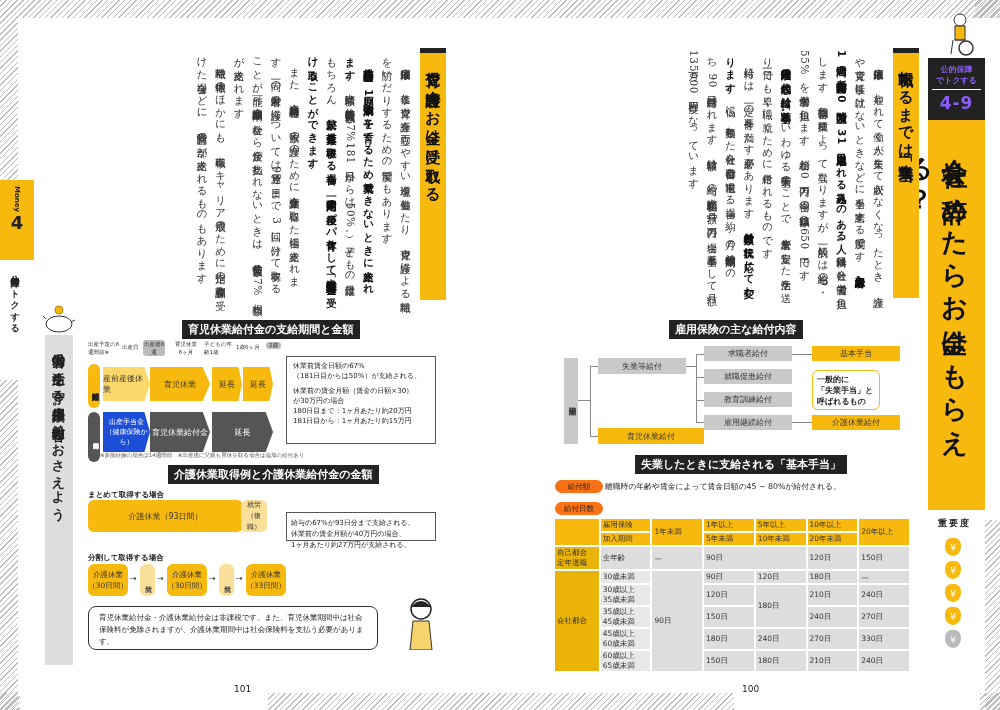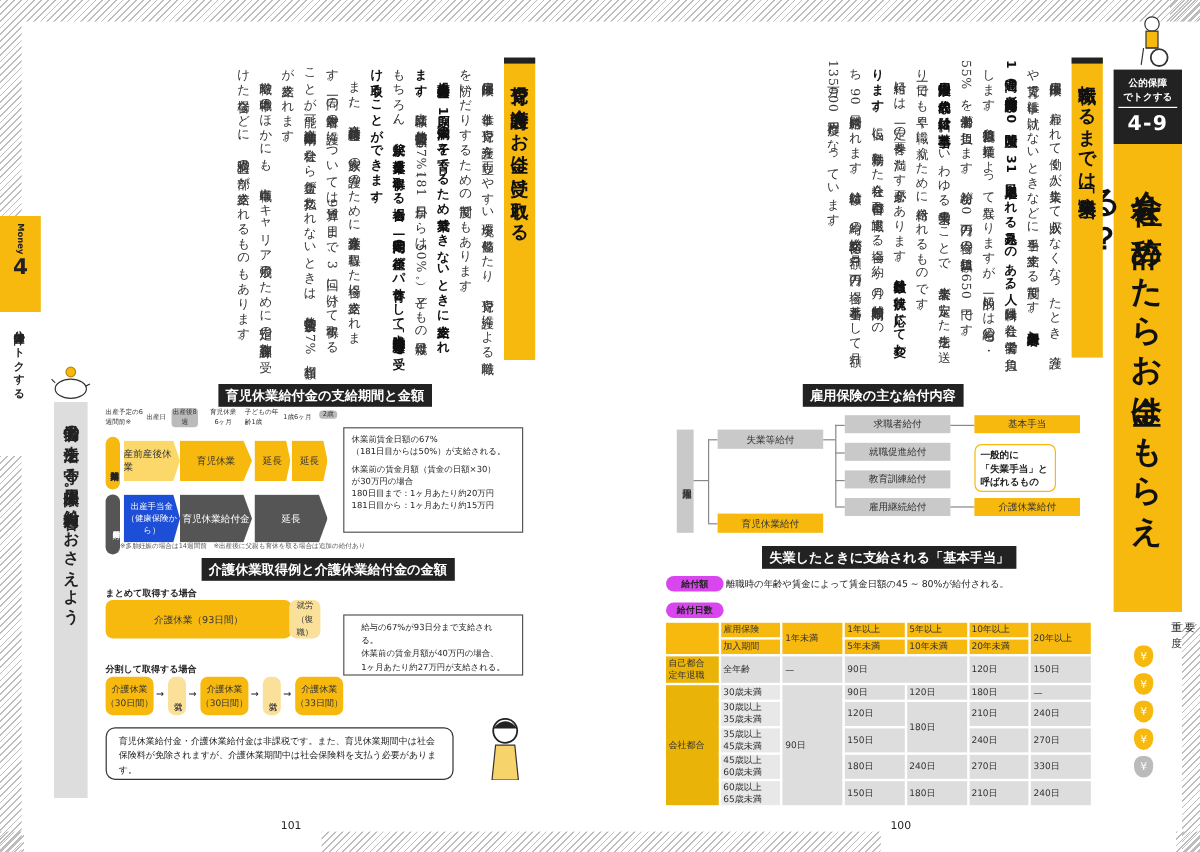--- a/index.html
+++ b/index.html
@@ -16,57 +16,57 @@
 .gbox{position:absolute;background:#c9c9c9;color:#333;font-size:8px;display:flex;align-items:center;justify-content:center}
 .ybox{position:absolute;background:#f7b90e;color:#333;font-size:8px;display:flex;align-items:center;justify-content:center}
 .line{position:absolute;background:#888}
 table.ui{position:absolute;border-collapse:collapse;font-size:7.5px;color:#333}
 table.ui td{border:2px solid #fff;padding:0 2px;height:14px}
 .th{background:#f7b90e}
 .thl{background:#eab308}
 .gc{background:#ddd}
 .lc{background:#e8e8e8}
 .arrow{position:absolute;height:34px;display:flex;align-items:center;justify-content:center;font-size:8px;color:#333;clip-path:polygon(0 0,88% 0,100% 50%,88% 100%,0 100%)}
-.pill{position:absolute;background:#d946ef;border-radius:9px;font-size:7.5px;font-weight:bold;display:flex;align-items:center;justify-content:center}
+.pill{position:absolute;background:#f97316;border-radius:9px;font-size:7.5px;font-weight:normal;display:flex;align-items:center;justify-content:center}
 .rb{position:absolute;border-radius:6px;display:flex;align-items:center;justify-content:center;text-align:center;font-size:8px;color:#333;line-height:11px}
 </style>
 </head>
 <body>
 
 <div class="hatch" style="left:0;top:0;width:1000px;height:18px"></div>
 <div class="hatch" style="left:0;top:692px;width:1000px;height:18px;background:#fff"></div>
 <div class="hatch" style="left:268px;top:693px;width:466px;height:17px"></div>
 <div class="hatch" style="left:0;top:693px;width:20px;height:17px"></div>
 <div class="hatch" style="left:980px;top:693px;width:20px;height:17px"></div>
 <div class="hatch" style="left:0;top:0;width:18px;height:180px"></div>
 <div class="hatch" style="left:0;top:380px;width:18px;height:330px"></div>
 <div class="hatch" style="left:985px;top:520px;width:15px;height:190px"></div>
 <div class="hatch" style="left:975px;top:0;width:25px;height:18px"></div>
 
-<div class="abs" style="left:928px;top:58px;width:57px;height:62px;background:#222;color:#ffffff;text-align:center">
+<div class="abs" style="left:928px;top:58px;width:57px;height:62px;background:#222;color:#8b5cf6;text-align:center">
   <div style="font-size:8px;font-weight:bold;margin-top:6px">公的保障</div>
   <div style="font-size:8px;font-weight:bold">でトクする</div>
   <div style="height:1px;background:#fff;margin:3px 4px"></div>
   <div style="font-size:17px;font-weight:bold;letter-spacing:1px">4-9</div>
 </div>
 
 <div class="abs" style="left:945px;top:12px;width:30px;height:45px">
   <svg width="30" height="45" viewBox="0 0 30 45">
       <circle cx="15" cy="8" r="6" fill="#fff" stroke="#333"></circle>
       <rect x="10" y="14" width="10" height="14" fill="#f7b90e" stroke="#333"></rect>
       <circle cx="21" cy="36" r="7" fill="none" stroke="#333" stroke-width="1.5"></circle>
       <path d="M8 28 L6 42 M10 28 L20 28" stroke="#333" fill="none"></path>
     </svg>
 </div>
 
 <div class="abs vt" style="left:928px;top:120px;width:57px;height:390px;background:#f7b90e;font-size:26px;font-weight:bold;color:#111;padding:18px 12px;letter-spacing:3px">
   <span>会社を辞めたらお金はもらえる？</span>
 </div>
 
-<div class="abs" style="left:976px;top:517px;font-size:9px;font-weight:normal;letter-spacing:2px">重要度</div>
+<div class="abs" style="left:938px;top:517px;font-size:9px;font-weight:bold;letter-spacing:2px">重要度</div>
 <div class="abs" style="left:945px;top:538px;width:20px">
   <div style="width:16px;height:18px;margin-bottom:5px;background:#f7b90e;border-radius:40% 40% 50% 50%;color:#fff;font-size:9px;text-align:center;line-height:20px">¥</div>
   <div style="width:16px;height:18px;margin-bottom:5px;background:#f7b90e;border-radius:40% 40% 50% 50%;color:#fff;font-size:9px;text-align:center;line-height:20px">¥</div>
   <div style="width:16px;height:18px;margin-bottom:5px;background:#f7b90e;border-radius:40% 40% 50% 50%;color:#fff;font-size:9px;text-align:center;line-height:20px">¥</div>
   <div style="width:16px;height:18px;margin-bottom:5px;background:#f7b90e;border-radius:40% 40% 50% 50%;color:#fff;font-size:9px;text-align:center;line-height:20px">¥</div>
   <div style="width:16px;height:18px;background:#bbb;border-radius:40% 40% 50% 50%;color:#fff;font-size:9px;text-align:center;line-height:20px">¥</div>
 </div>
 
 <div class="heading-v" style="left:893px;top:48px;height:250px;width:26px">転職するまでは「失業手当」</div>
 
@@ -76,21 +76,21 @@
   <p><span>給付には、一定の要件を満たす必要があります。</span><b>給付日数は状況に応じて変わります。</b><span>仮に7年勤務した会社を自己都合で退職する場合、約1ヶ月の給付制限期間ののち、90日間給付されます。給付額は、給与の総支給額が月額20万円の場合、基本手当として月額13万5000円程度となっています。</span></p>
 </div>
 
 <div class="blk-title" style="left:669px;top:320px">雇用保険の主な給付内容</div>
 <div class="gbox vt" style="left:564px;top:358px;width:14px;height:86px">雇用保険</div>
 <div class="line" style="left:578px;top:400px;width:12px;height:1px"></div>
 <div class="line" style="left:590px;top:366px;width:1px;height:70px"></div>
 <div class="line" style="left:590px;top:366px;width:8px;height:1px"></div>
 <div class="line" style="left:590px;top:436px;width:8px;height:1px"></div>
 <div class="gbox" style="left:598px;top:358px;width:88px;height:16px">失業等給付</div>
-<div class="ybox" style="left:598px;top:428px;width:88px;height:16px">育児休業給付</div>
+<div class="ybox" style="left:598px;top:428px;width:106px;height:16px">育児休業給付</div>
 <div class="line" style="left:686px;top:366px;width:10px;height:1px"></div>
 <div class="line" style="left:696px;top:354px;width:1px;height:68px"></div>
 <div class="line" style="left:696px;top:354px;width:8px;height:1px"></div>
 <div class="line" style="left:696px;top:377px;width:8px;height:1px"></div>
 <div class="line" style="left:696px;top:400px;width:8px;height:1px"></div>
 <div class="line" style="left:696px;top:422px;width:8px;height:1px"></div>
 <div class="gbox" style="left:704px;top:346px;width:88px;height:15px">求職者給付</div>
 <div class="gbox" style="left:704px;top:369px;width:88px;height:15px">就職促進給付</div>
 <div class="gbox" style="left:704px;top:392px;width:88px;height:15px">教育訓練給付</div>
 <div class="gbox" style="left:704px;top:415px;width:88px;height:15px">雇用継続給付</div>
@@ -230,21 +230,21 @@
   <div>が30万円の場合</div>
   <div>180日目まで：1ヶ月あたり約20万円</div>
   <div>181日目から：1ヶ月あたり約15万円</div>
 </div>
 
 <div class="blk-title" style="left:168px;top:465px">介護休業取得例と介護休業給付金の金額</div>
 <div class="abs" style="left:88px;top:490px;font-size:7.5px;font-weight:bold">まとめて取得する場合</div>
 <div class="rb" style="left:88px;top:500px;width:155px;height:32px;background:#f7b90e">介護休業（93日間）</div>
 <div class="abs" style="left:245px;top:509px;font-size:9px">→</div>
 <div class="rb" style="left:241px;top:500px;width:26px;height:32px;background:#fbe09a;font-size:7px">就労（復職）</div>
-<div class="abs" style="left:286px;top:512px;width:150px;height:51px;border:1px solid #555;padding:5px 14px;font-size:7px;line-height:11px;background:#fff">
+<div class="abs" style="left:286px;top:512px;width:150px;height:29px;border:1px solid #555;padding:5px 4px;font-size:7px;line-height:11px;background:#fff">
   <div>給与の67%が93日分まで支給される。</div>
   <div>休業前の賃金月額が40万円の場合、</div>
   <div>1ヶ月あたり約27万円が支給される。</div>
 </div>
 <div class="abs" style="left:88px;top:553px;font-size:7.5px;font-weight:bold">分割して取得する場合</div>
 <div class="rb" style="left:88px;top:564px;width:40px;height:32px;background:#f7b90e;font-size:7.5px">介護休業（30日間）</div>
 <div class="abs" style="left:130px;top:574px;font-size:8px">→</div>
 <div class="rb vt" style="left:140px;top:564px;width:15px;height:32px;background:#fbe09a;font-size:7px">就労</div>
 <div class="abs" style="left:157px;top:574px;font-size:8px">→</div>
 <div class="rb" style="left:167px;top:564px;width:40px;height:32px;background:#f7b90e;font-size:7.5px">介護休業（30日間）</div>

